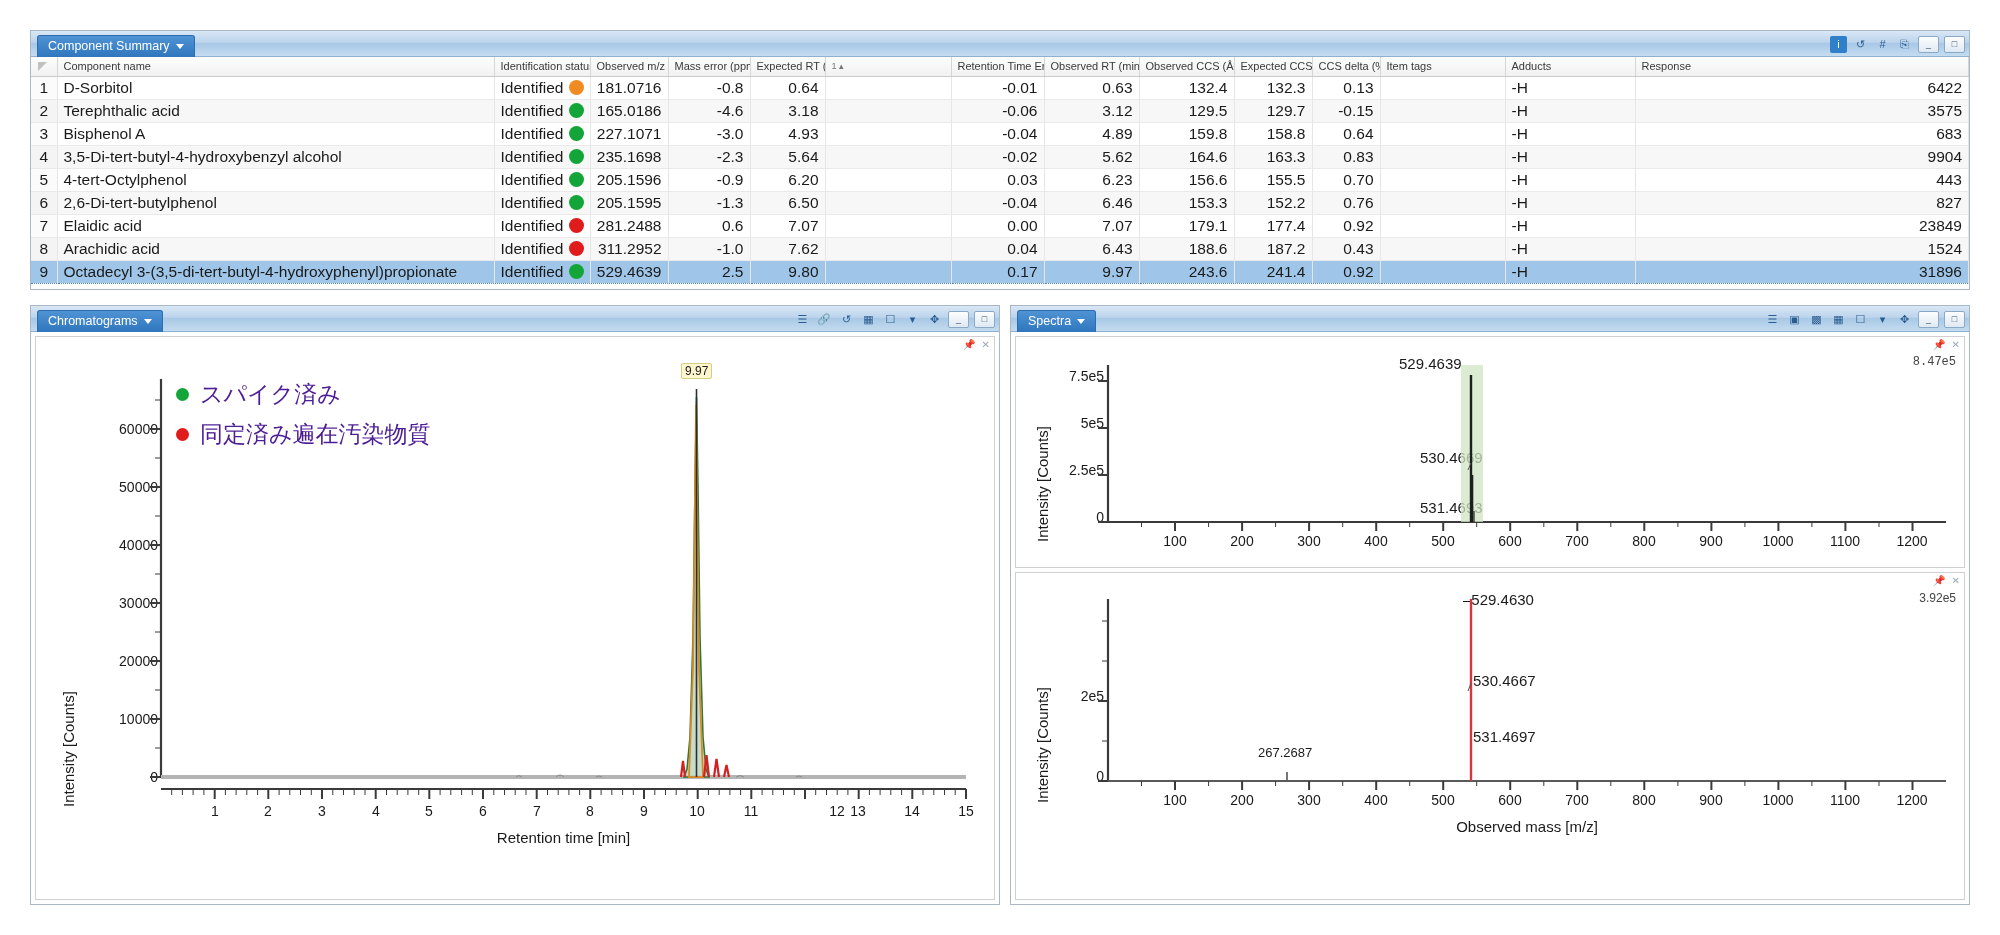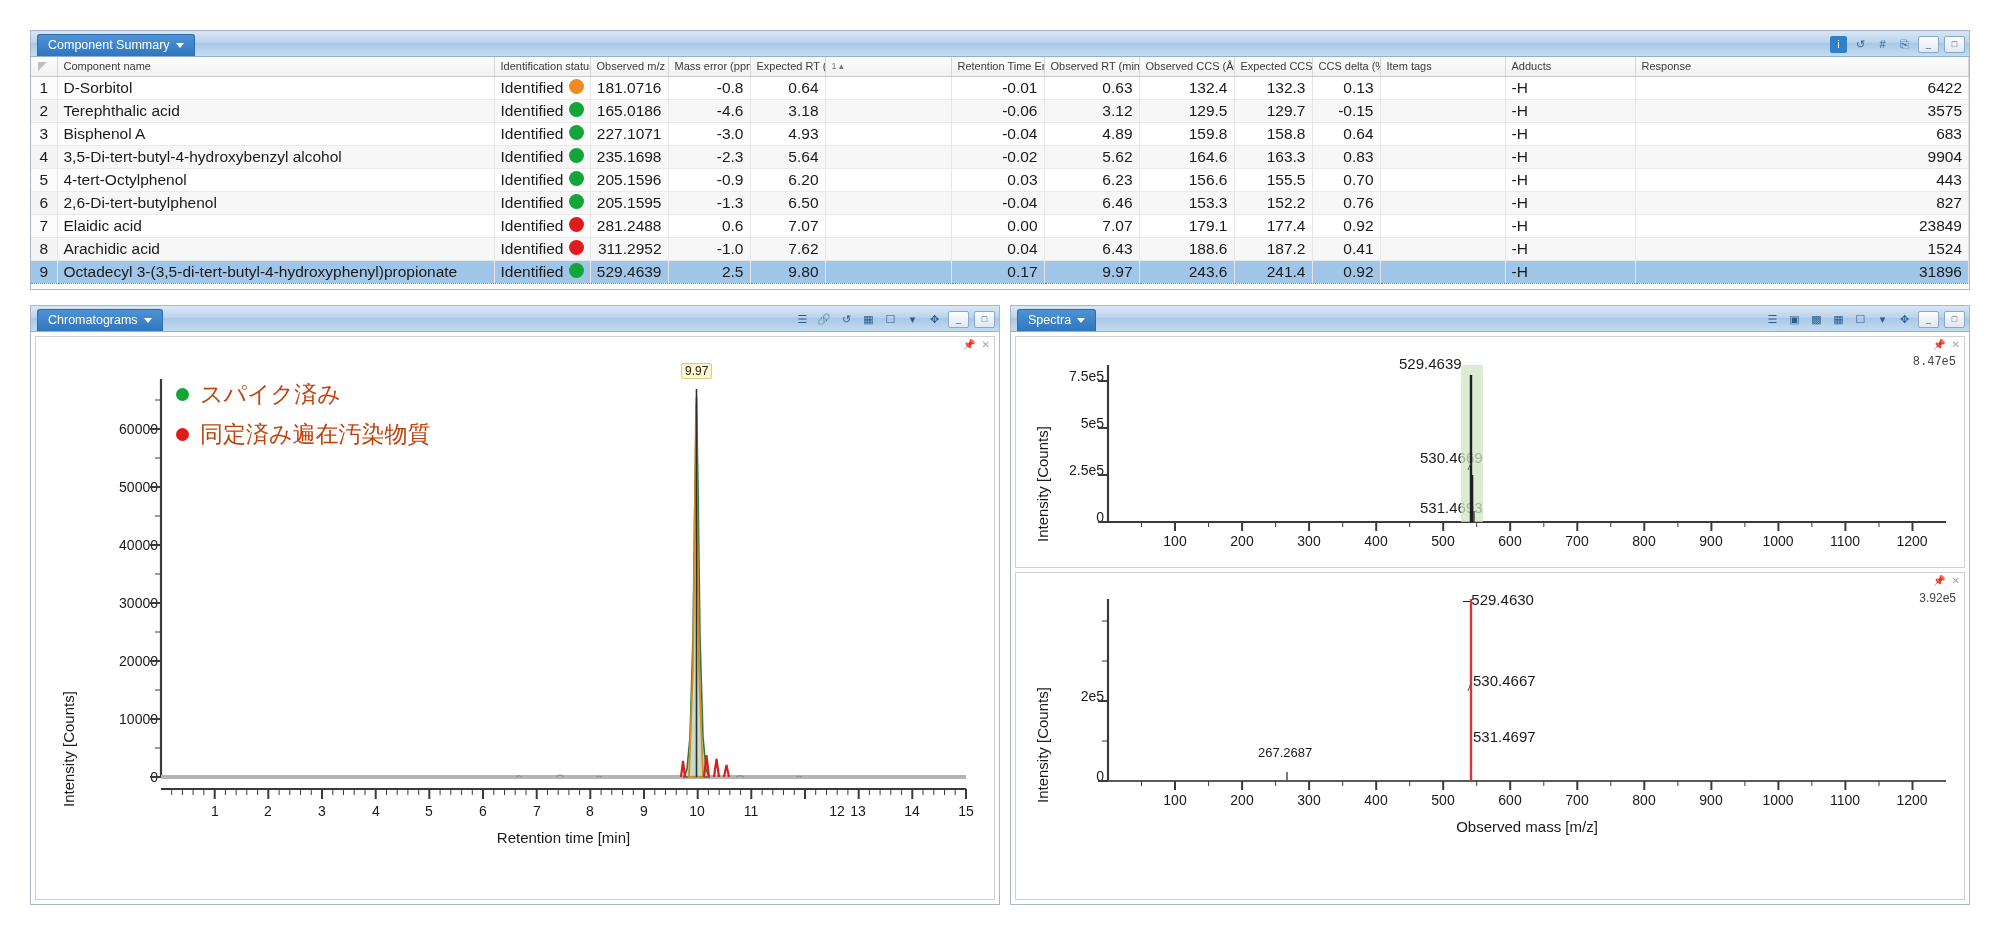--- a/index.html
+++ b/index.html
@@ -15,21 +15,21 @@
   .window{
     position:absolute;
     background:#ffffff;
     border:1px solid #a9b7c6;
     box-sizing:border-box;
   }
   .titlebar{
     height:26px;
     background:linear-gradient(to bottom,#d9e7f5 0%,#bcd4ec 45%,#a8c8e6 50%,#c5dcf0 100%);
     border-bottom:1px solid #8fb0d0;
-    display:flex;align-items:flex-end;
+    display:flex;align-items:center;
     position:relative;
     box-sizing:border-box;
   }
   .tabchip{
     height:21px;margin:4px 0 0 6px;padding:0 10px;
     background:linear-gradient(to bottom,#4f93d4 0%,#2f76bd 100%);
     color:#fff;font-size:12.5px;line-height:21px;
     border:1px solid #2d6cae;border-bottom:none;
     border-radius:3px 3px 0 0;
     display:flex;align-items:center;gap:6px;
@@ -82,21 +82,21 @@
     width:26px;text-align:center;font-size:10px;color:#555;
     vertical-align:top;padding-top:2px !important;
     background:#fbfbfb;
   }
   .grid tbody tr:nth-child(even) .rowidx{background:#f4f4f4;}
   .corner-th{width:26px;position:relative;background:linear-gradient(to bottom,#fdfdfd,#f1f1f1);}
   .corner-tri{
     position:absolute;left:7px;top:5px;width:0;height:0;
     border-left:9px solid #c0c0c0;border-bottom:9px solid transparent;
   }
-  .idstat{display:flex;justify-content:space-between;gap:4px;}
+  .idstat{display:flex;align-items:center;justify-content:space-between;gap:4px;}
   .dot{width:15px;height:15px;border-radius:50%;flex:none;display:inline-block;}
 
   
   #chromatograms{ left:30px; top:305px; width:970px; height:600px; }
   #spectra{ left:1010px; top:305px; width:960px; height:600px; }
   .panel-body{ position:absolute; inset:26px 0 0 0; background:#fff; overflow:hidden;}
   .subpane{ position:absolute; left:4px; right:4px; border:1px solid #d0d0d0; background:#fff;}
   .pin-row{
     position:absolute;right:4px;top:2px;display:flex;gap:6px;
     font-size:10px;color:#9aa8bb;z-index:5;
@@ -105,21 +105,21 @@
     font-size:15px;color:#1a1a1a;position:absolute;text-align:center;
   }
   .vlabel{
     transform:rotate(-90deg);transform-origin:left top;white-space:nowrap;
     font-size:15px;color:#1a1a1a;position:absolute;
   }
   .tick{ position:absolute;font-size:14px;color:#1a1a1a;white-space:nowrap;}
   .legend{position:absolute;display:flex;flex-direction:column;gap:9px;}
   .legend-row{display:flex;align-items:center;gap:11px;}
   .legend-dot{width:13px;height:13px;border-radius:50%;flex:none;}
-  .legend-txt{font-size:23px;color:#c2410c;white-space:nowrap;}
+  .legend-txt{font-size:23px;color:#4c1d95;white-space:nowrap;}
   .peaklabel{
     position:absolute;font-size:12px;color:#222;
     background:#fdf6cf;border:1px solid #d8cb84;padding:0 3px;border-radius:2px;
     white-space:nowrap;
   }
   .mzlabel{position:absolute;font-size:15px;color:#1a1a1a;white-space:nowrap;}
   .scalelabel{position:absolute;font-size:12px;color:#444;white-space:nowrap;}
 </style>
 </head>
 <body>
@@ -344,21 +344,21 @@
             </div>
           </td>
           <td class="r">311.2952</td>
           <td class="r">-1.0</td>
           <td class="r">7.62</td>
           <td></td>
           <td class="r">0.04</td>
           <td class="r">6.43</td>
           <td class="r">188.6</td>
           <td class="r">187.2</td>
-          <td class="r">0.41</td>
+          <td class="r">0.43</td>
           <td></td>
           <td>-H</td>
           <td class="r">1524</td>
         </tr>
         <tr class="sel">
           <td class="rowidx">9</td>
           <td>Octadecyl 3-(3,5-di-tert-butyl-4-hydroxyphenyl)propionate</td>
           <td>
             <div class="idstat">
               <span>Identified</span>

